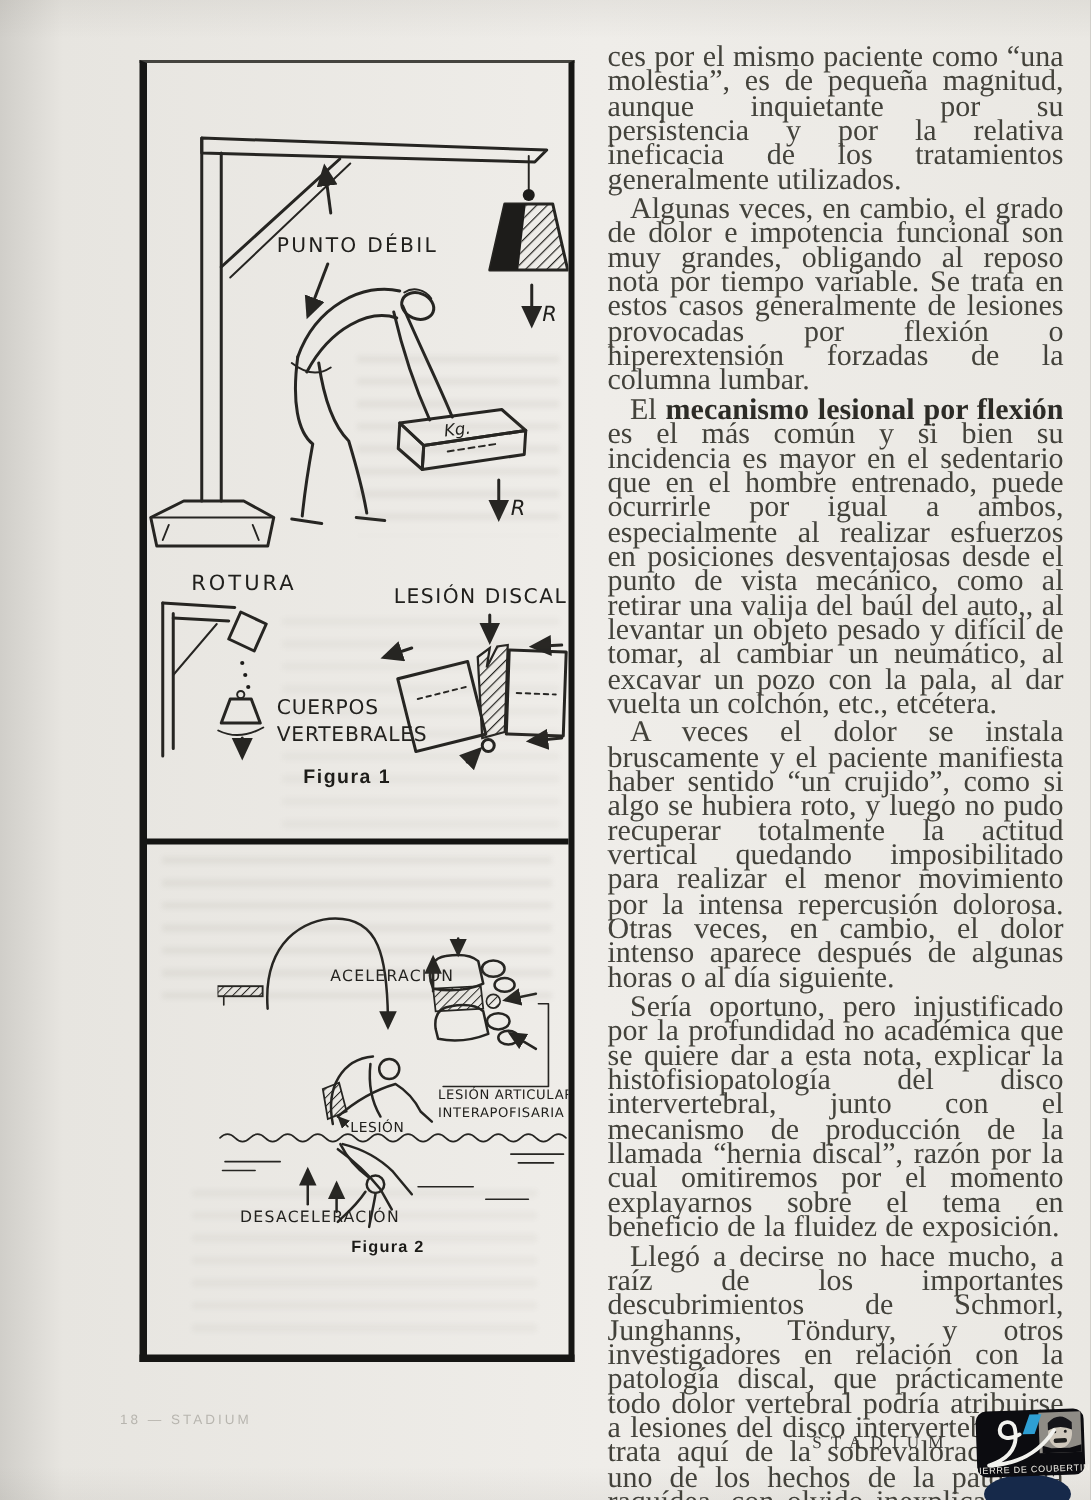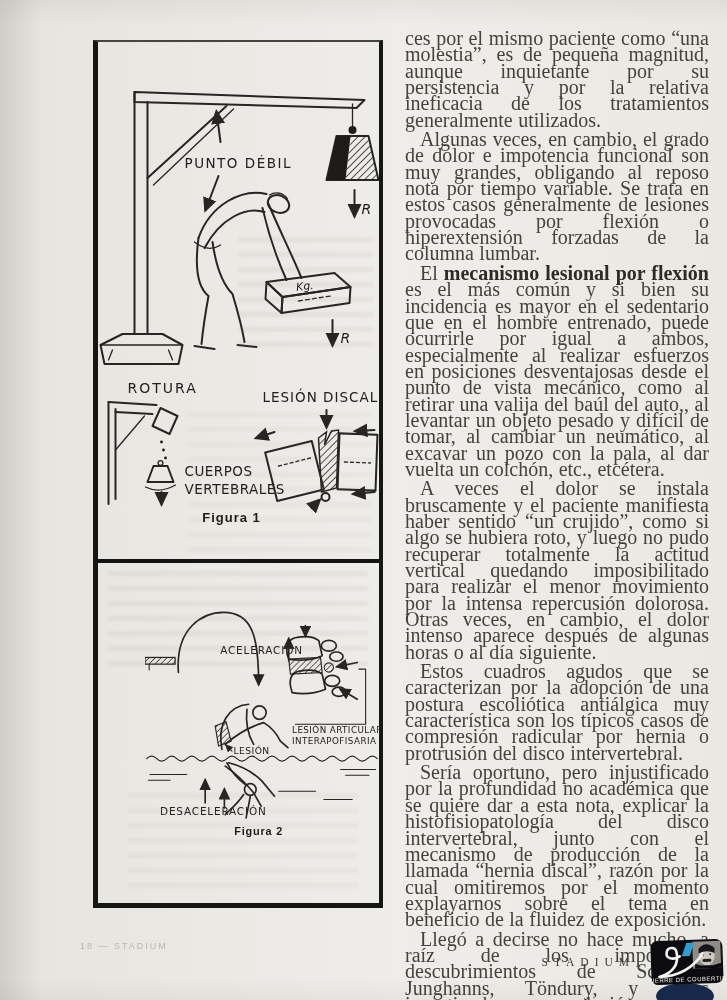--- a/index.html
+++ b/index.html
@@ -250,21 +250,20 @@
         <text class="caption" x="136" y="292" text-anchor="middle">Figura 2</text>
       </svg>
     </div>
   </section>
 
   <section class="article">
     <p class="cont">ces por el mismo paciente como “una molestia”, es de pequeña magnitud, aunque inquietante por su persistencia y por la relativa ineficacia de los tratamientos generalmente utilizados.</p>
     <p>Algunas veces, en cambio, el grado de dolor e impotencia funcional son muy grandes, obligando al reposo nota por tiempo variable. Se trata en estos casos generalmente de lesiones provocadas por flexión o hiperextensión forzadas de la columna lumbar.</p>
     <p><span>El </span><b>mecanismo lesional por flexión</b><span> es el más común y si bien su incidencia es mayor en el sedentario que en el hombre entrenado, puede ocurrirle por igual a ambos, especialmente al realizar esfuerzos en posiciones desventajosas desde el punto de vista mecánico, como al retirar una valija del baúl del auto,, al levantar un objeto pesado y difícil de tomar, al cambiar un neumático, al excavar un pozo con la pala, al dar vuelta un colchón, etc., etcétera.</span></p>
     <p>A veces el dolor se instala bruscamente y el paciente manifiesta haber sentido “un crujido”, como si algo se hubiera roto, y luego no pudo recuperar totalmente la actitud vertical quedando imposibilitado para realizar el menor movimiento por la intensa repercusión dolorosa. Otras veces, en cambio, el dolor intenso aparece después de algunas horas o al día siguiente.</p>
-    <p>Estos cuadros agudos que se caracterizan por la adopción de una postura escoliótica antiálgica muy característica son los típicos casos de compresión radicular por hernia o protrusión del disco intervertebral.</p>
     <p>Sería oportuno, pero injustificado por la profundidad no académica que se quiere dar a esta nota, explicar la histofisiopatología del disco intervertebral, junto con el mecanismo de producción de la llamada “hernia discal”, razón por la cual omitiremos por el momento explayarnos sobre el tema en beneficio de la fluidez de exposición.</p>
     <p>Llegó a decirse no hace mucho, a raíz de los importantes descubrimientos de Schmorl, Junghanns, Töndury, y otros investigadores en relación con la patología discal, que prácticamente todo dolor vertebral podría atribuirse a lesiones del disco intervertebral. Se trata aquí de la sobrevaloración de uno de los hechos de la patología raquídea, con olvido inexplicable de las restantes estructuras que por su inervación sensible son evidentemente capaces de generar dolor.</p>
   </section>
 
   <div class="footer-page">18 — STADIUM</div>
   <div class="brand">STADIUM</div>
 
   <div class="logo">
     <svg viewBox="0 0 78 62" width="78" height="62">
       <ellipse cx="36" cy="58" rx="29" ry="13" fill="#16294a"></ellipse>

